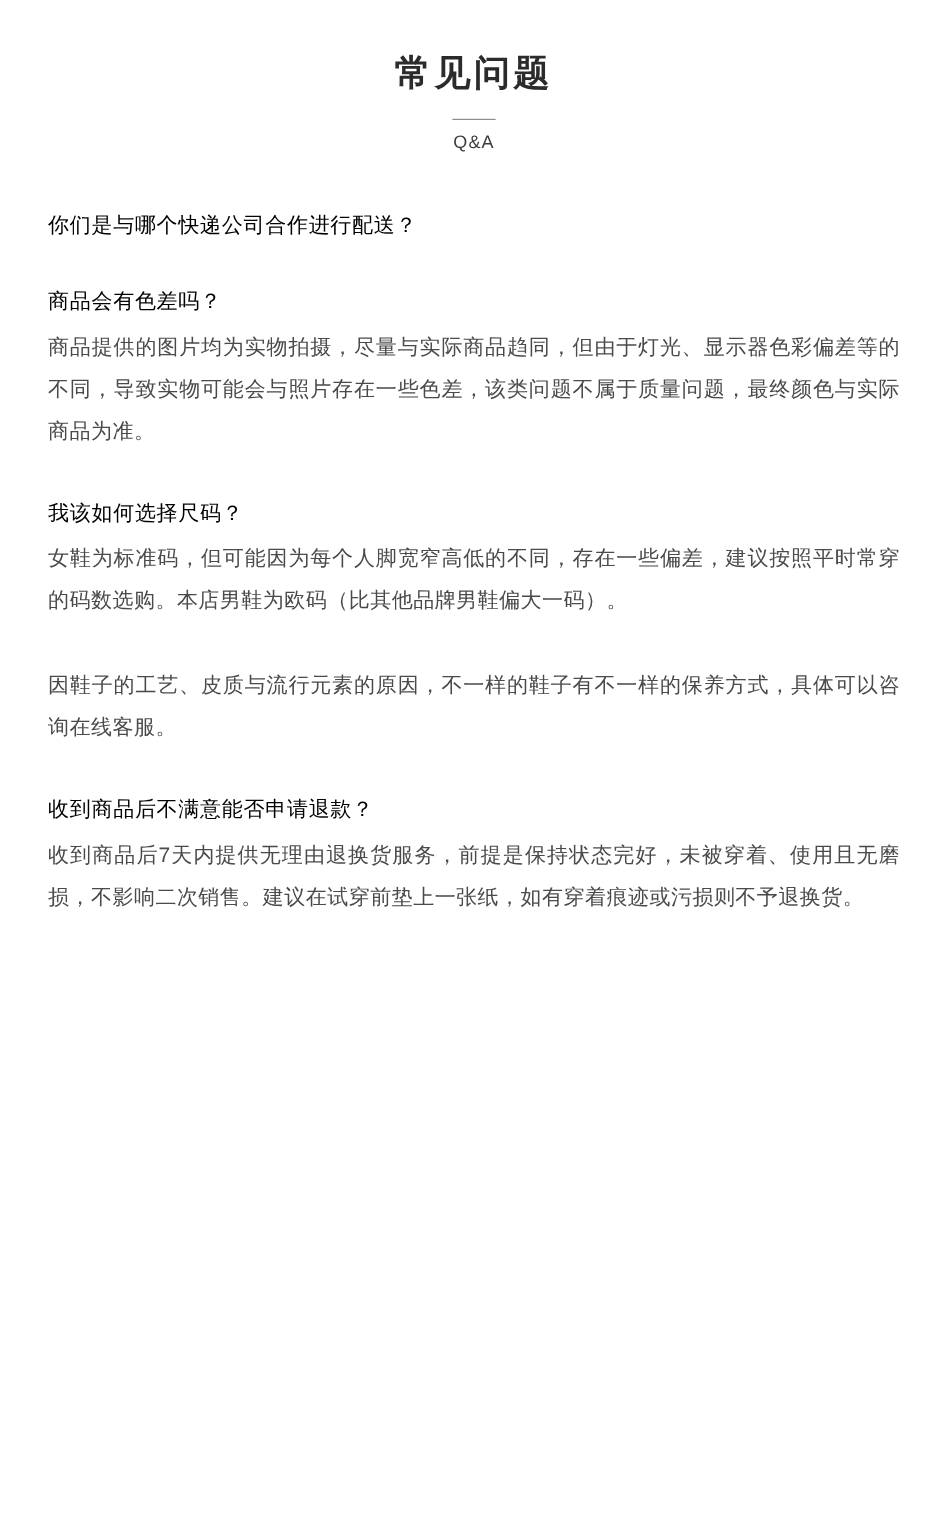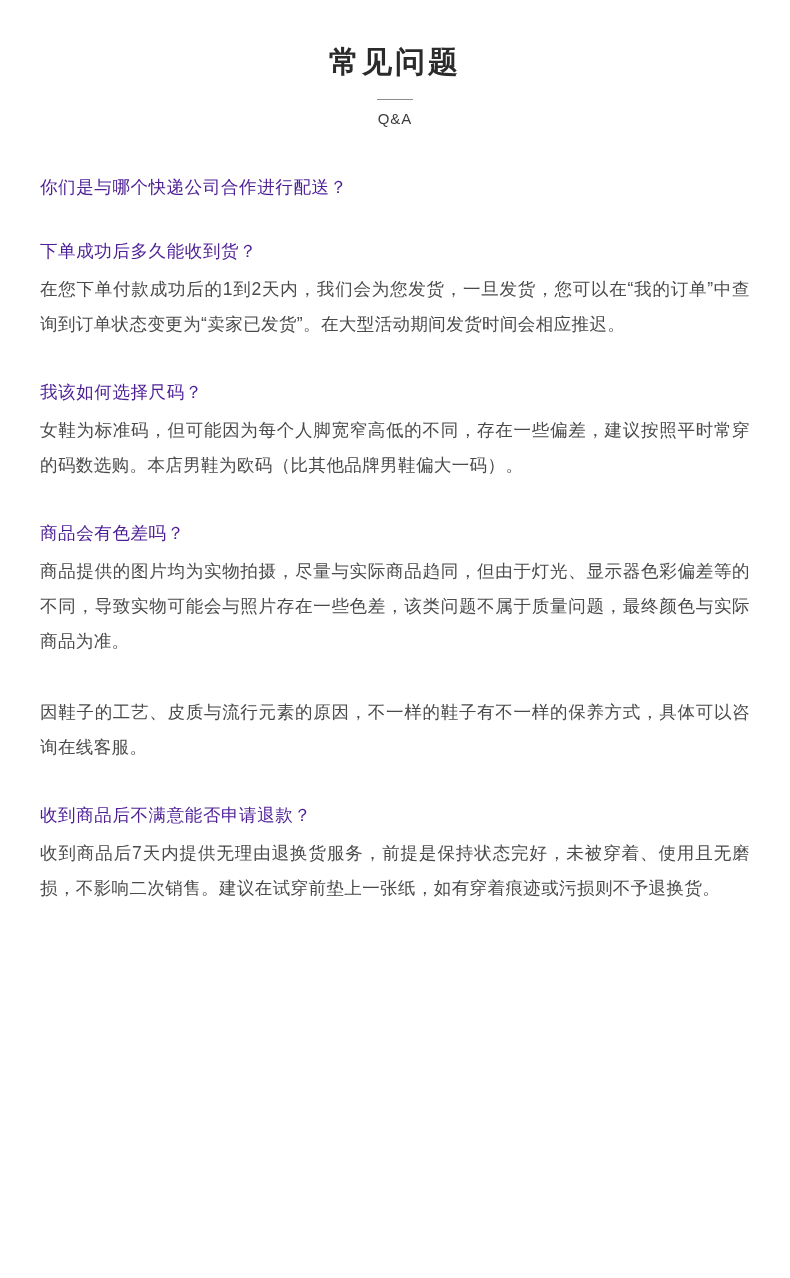--- a/index.html
+++ b/index.html
@@ -47,21 +47,21 @@
     margin: 0;
   }
   .faq-list {
     margin-top: 46px;
   }
   .faq-item {
     margin-bottom: 36px;
   }
   .faq-q {
     font-size: 17.5px;
-    color: #4c1d95;
+    color: #000000;
     line-height: 1.6;
     letter-spacing: 0.6px;
     margin-bottom: 7px;
   }
   .faq-a {
     font-size: 17.5px;
     color: #4a4a4a;
     line-height: 2.0;
     letter-spacing: 0.4px;
     text-align: justify;
@@ -77,33 +77,29 @@
     <div class="title-divider"></div>
     <h2 class="title-sub">Q&amp;A</h2>
   </div>
 
   <div class="faq-list">
 
     <div class="faq-item">
       <div class="faq-q">你们是与哪个快递公司合作进行配送？</div>
     </div>
 
+
     <div class="faq-item">
-      <div class="faq-q">下单成功后多久能收到货？</div>
-      <div class="faq-a">在您下单付款成功后的1到2天内，我们会为您发货，一旦发货，您可以在“我的订单”中查询到订单状态变更为“卖家已发货”。在大型活动期间发货时间会相应推迟。</div>
+      <div class="faq-q">商品会有色差吗？</div>
+      <div class="faq-a">商品提供的图片均为实物拍摄，尽量与实际商品趋同，但由于灯光、显示器色彩偏差等的不同，导致实物可能会与照片存在一些色差，该类问题不属于质量问题，最终颜色与实际商品为准。</div>
     </div>
 
     <div class="faq-item">
       <div class="faq-q">我该如何选择尺码？</div>
       <div class="faq-a">女鞋为标准码，但可能因为每个人脚宽窄高低的不同，存在一些偏差，建议按照平时常穿的码数选购。本店男鞋为欧码（比其他品牌男鞋偏大一码）。</div>
-    </div>
-
-    <div class="faq-item">
-      <div class="faq-q">商品会有色差吗？</div>
-      <div class="faq-a">商品提供的图片均为实物拍摄，尽量与实际商品趋同，但由于灯光、显示器色彩偏差等的不同，导致实物可能会与照片存在一些色差，该类问题不属于质量问题，最终颜色与实际商品为准。</div>
     </div>
 
     <div class="faq-item">
       <div class="faq-a">因鞋子的工艺、皮质与流行元素的原因，不一样的鞋子有不一样的保养方式，具体可以咨询在线客服。</div>
     </div>
 
     <div class="faq-item">
       <div class="faq-q">收到商品后不满意能否申请退款？</div>
       <div class="faq-a">收到商品后7天内提供无理由退换货服务，前提是保持状态完好，未被穿着、使用且无磨损，不影响二次销售。建议在试穿前垫上一张纸，如有穿着痕迹或污损则不予退换货。</div>
     </div>

